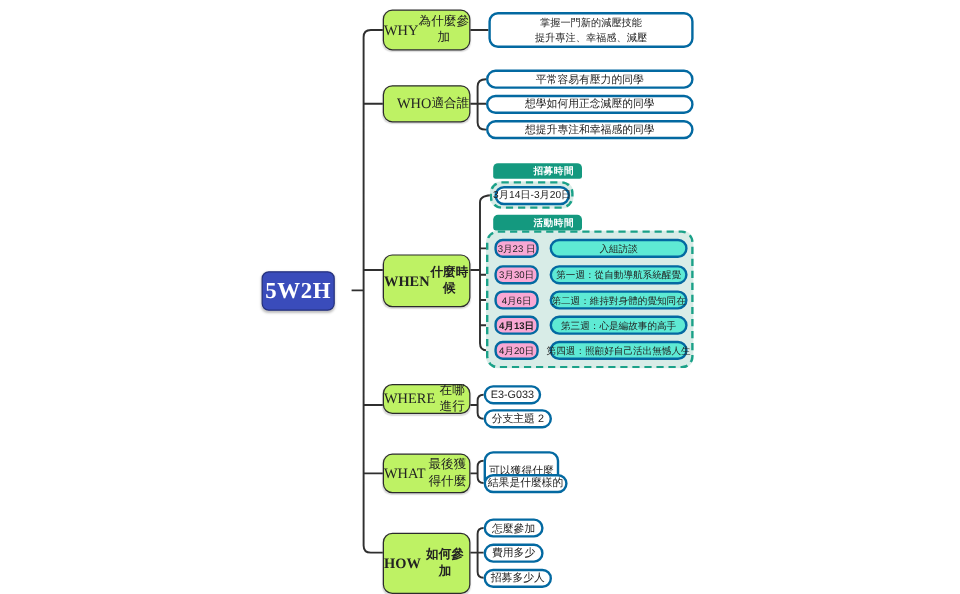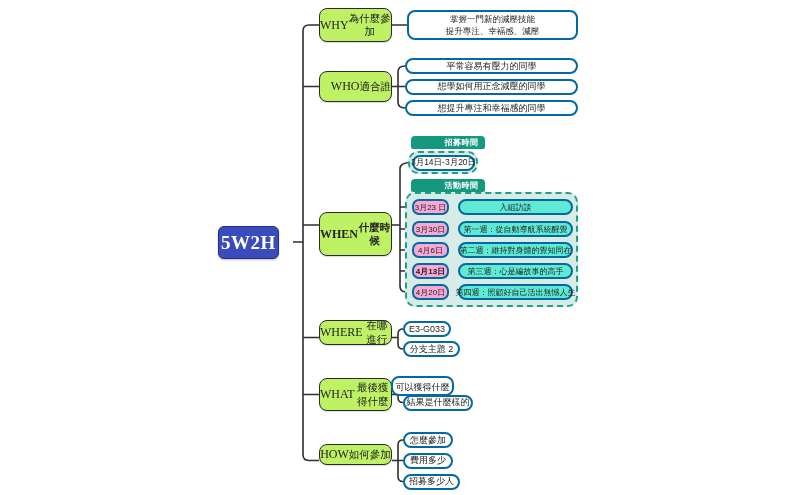--- a/index.html
+++ b/index.html
@@ -147,28 +147,28 @@
     <span>E3-G033</span>
   </div>
   <div class="node sub-node" style="left:403px;top:341px;width:57px;height:16px;">
     <span>分支主題 2</span>
   </div>
 
   <div class="node branch-node" style="left:319px;top:378px;width:73px;height:33px;">
     <span class="branch-en">WHAT</span>
     <span class="branch-zh">最後獲得什麼</span>
   </div>
-  <div class="node sub-node" style="left:391px;top:376px;width:63px;height:20px;align-items:flex-end;">
+  <div class="node sub-node" style="left:403px;top:376px;width:63px;height:32px;">
     <span>可以獲得什麼</span>
   </div>
   <div class="node sub-node" style="left:403px;top:394.5px;width:70px;height:16px;">
     <span>結果是什麼樣的</span>
   </div>
 
-  <div class="node branch-node" style="left:319px;top:444px;width:73px;height:21px;">
+  <div class="node branch-node" style="left:319px;top:444px;width:73px;height:51px;font-weight:bold;">
     <span class="branch-en">HOW</span>
     <span class="branch-zh">如何參加</span>
   </div>
   <div class="node sub-node" style="left:403px;top:432px;width:50px;height:16px;">
     <span>怎麼參加</span>
   </div>
   <div class="node sub-node" style="left:403px;top:452.5px;width:50px;height:16px;">
     <span>費用多少</span>
   </div>
   <div class="node sub-node" style="left:403px;top:473.5px;width:57px;height:16px;">

